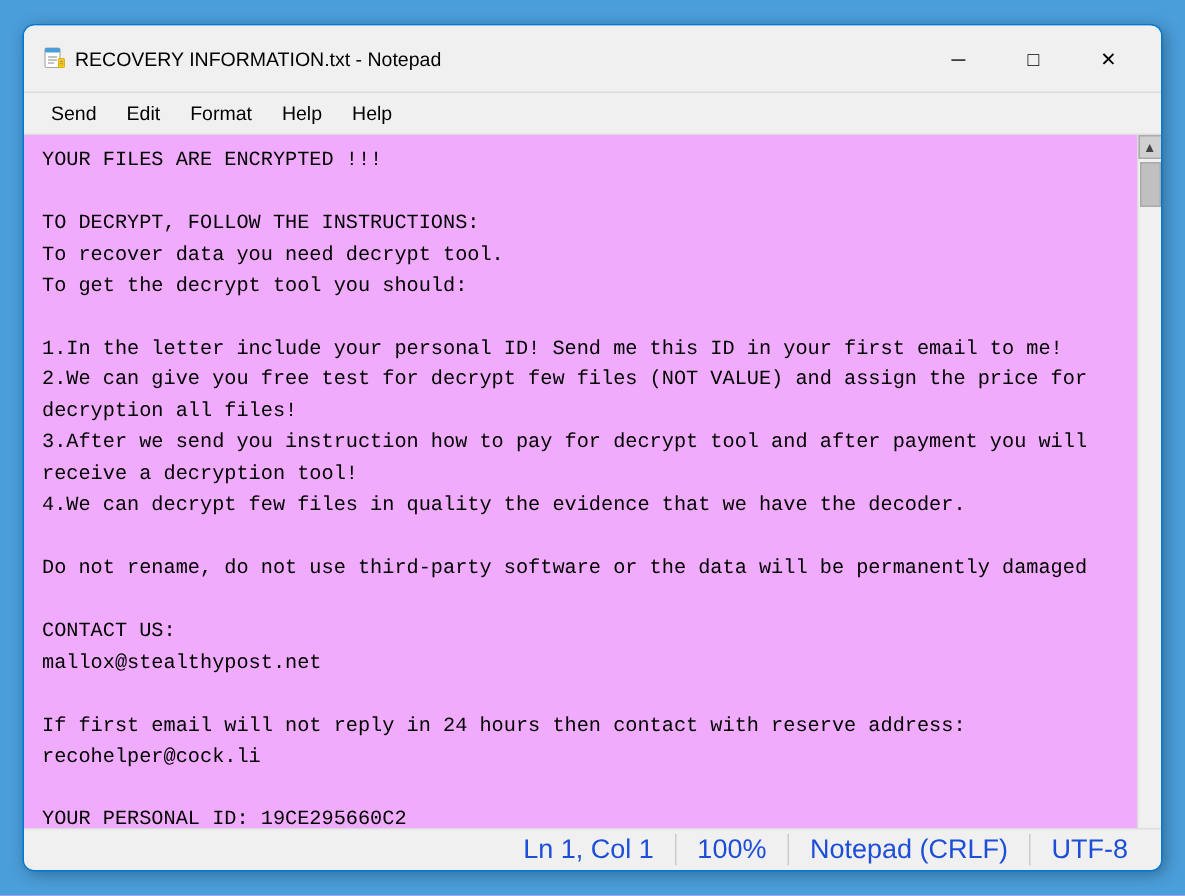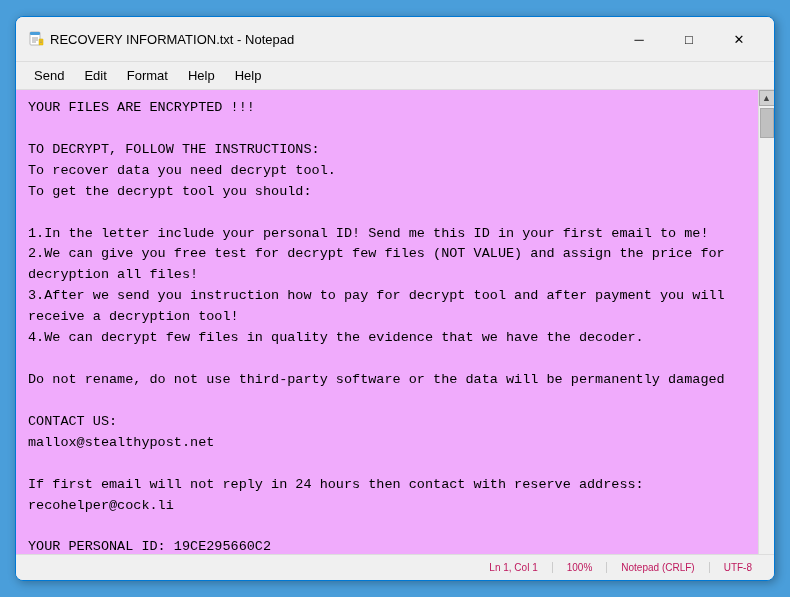--- a/index.html
+++ b/index.html
@@ -149,22 +149,22 @@
       word-wrap: break-word;
     }
 
     .status-bar {
       background: #f0f0f0;
       border-top: 1px solid #ddd;
       padding: 3px 8px;
       display: flex;
       justify-content: flex-end;
       gap: 0;
-      font-size: 10px;
-      color: #be185d;
+      font-size: 18px;
+      color: #1d4ed8;
       min-height: 26px;
       align-items: center;
     }
 
     .status-item {
       padding: 0 14px;
       border-right: 1px solid #ccc;
       white-space: nowrap;
     }
 

